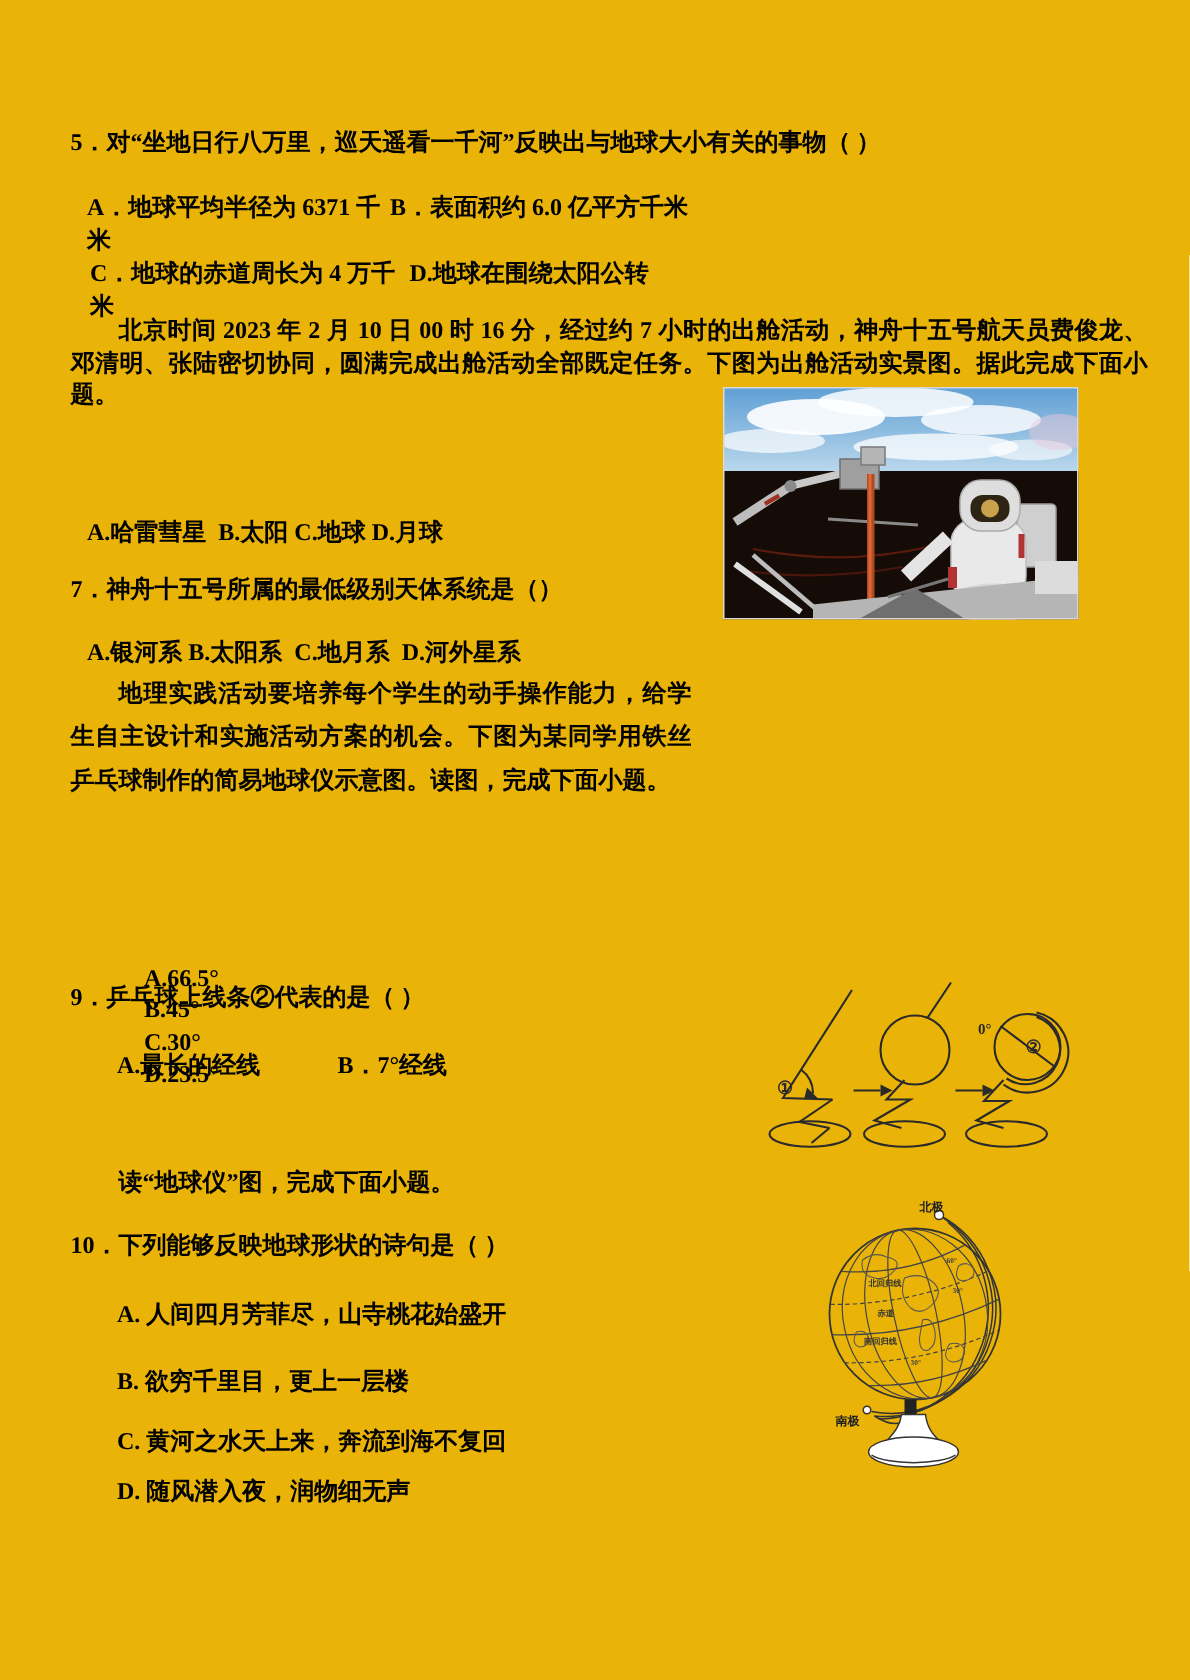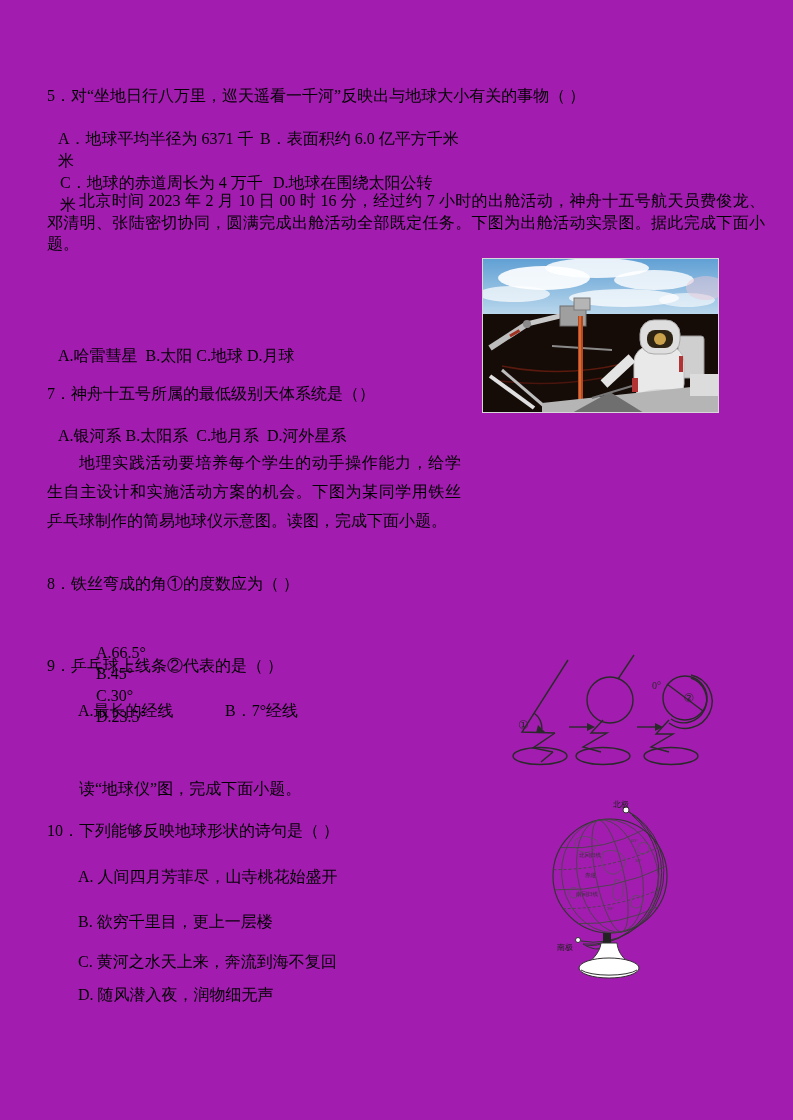--- a/index.html
+++ b/index.html
@@ -1,22 +1,23 @@
 <!DOCTYPE html>
 <html><head>
 <meta charset="utf-8">
 <style>
   html,body{margin:0;padding:0;background:#ffffff;}
   .page{
     position:relative;
     width:793px;height:1120px;
-    background:#a21caf;
+    background:#eab308;
     font-family:"Liberation Serif","DejaVu Serif",serif;
     font-size:16px;color:#000;
     overflow:hidden;
+    font-weight:bold;
   }
   .blk{position:absolute;white-space:pre-wrap;line-height:1.35;}
   .para{text-indent:2em;text-align:justify;}
   .p1{line-height:21.5px;}
   .p2{line-height:29px;}
   .row{display:flex;}
   .q5colA{display:inline-block;width:202px;flex:0 0 202px;}
   .q5colC{display:inline-block;width:213px;flex:0 0 213px;}
   .q9colA{display:inline-block;width:147px;flex:0 0 147px;}
   .q9colC{display:inline-block;width:143px;flex:0 0 143px;}
@@ -31,30 +32,29 @@
   <div class="blk" style="left:47px;top:85px;width:724px">5．对“坐地日行八万里，巡天遥看一千河”反映出与地球大小有关的事物（ ）</div>
   <div class="blk row" style="left:58px;top:128px;width:710px">
     <span class="q5colA">A．地球平均半径为 6371 千米</span>
     <span>B．表面积约 6.0 亿平方千米</span>
   </div>
   <div class="blk row" style="left:60px;top:172px;width:710px">
     <span class="q5colC">C．地球的赤道周长为 4 万千米</span>
     <span>D.地球在围绕太阳公转</span>
   </div>
 
-  <div class="blk para p1" style="left:47px;top:190px;width:718px">北京时间 2023 年 2 月 10 日 00 时 16 分，经过约 7 小时的出舱活动，神舟十五号航天员费俊龙、邓清明、张陆密切协同，圆满完成出舱活动全部既定任务。下图为出舱活动实景图。据此完成下面小题。</div>
+  <div class="blk para p1" style="left:47px;top:210px;width:718px">北京时间 2023 年 2 月 10 日 00 时 16 分，经过约 7 小时的出舱活动，神舟十五号航天员费俊龙、邓清明、张陆密切协同，圆满完成出舱活动全部既定任务。下图为出舱活动实景图。据此完成下面小题。</div>
 
   <div class="blk" style="left:58px;top:345px;width:420px">A.哈雷彗星  B.太阳 C.地球 D.月球</div>
 
   <div class="blk" style="left:47px;top:383px;width:430px">7．神舟十五号所属的最低级别天体系统是（）</div>
   <div class="blk" style="left:58px;top:425px;width:420px">A.银河系 B.太阳系  C.地月系  D.河外星系</div>
 
   <div class="blk para p2" style="left:47px;top:448px;width:414px">地理实践活动要培养每个学生的动手操作能力，给学生自主设计和实施活动方案的机会。下图为某同学用铁丝乒乓球制作的简易地球仪示意图。读图，完成下面小题。</div>
 
-  <div class="blk" style="left:47px;top:573px;width:430px">8．铁丝弯成的角①的度数应为（ ）</div>
   <div class="blk" style="left:80px;top:620px;width:420px">
     <span style="margin-right:15px">A.66.5°</span>
     <span style="margin-right:8px">B.45°</span>
     <span style="margin-right:33px">C.30°</span>
     <span>D.23.5°</span>
   </div>
 
   <div class="blk" style="left:47px;top:655px;width:430px">9．乒乓球上线条②代表的是（ ）</div>
   <div class="blk row" style="left:78px;top:700px;width:400px">
     <span class="q9colA">A.最长的经线</span>

